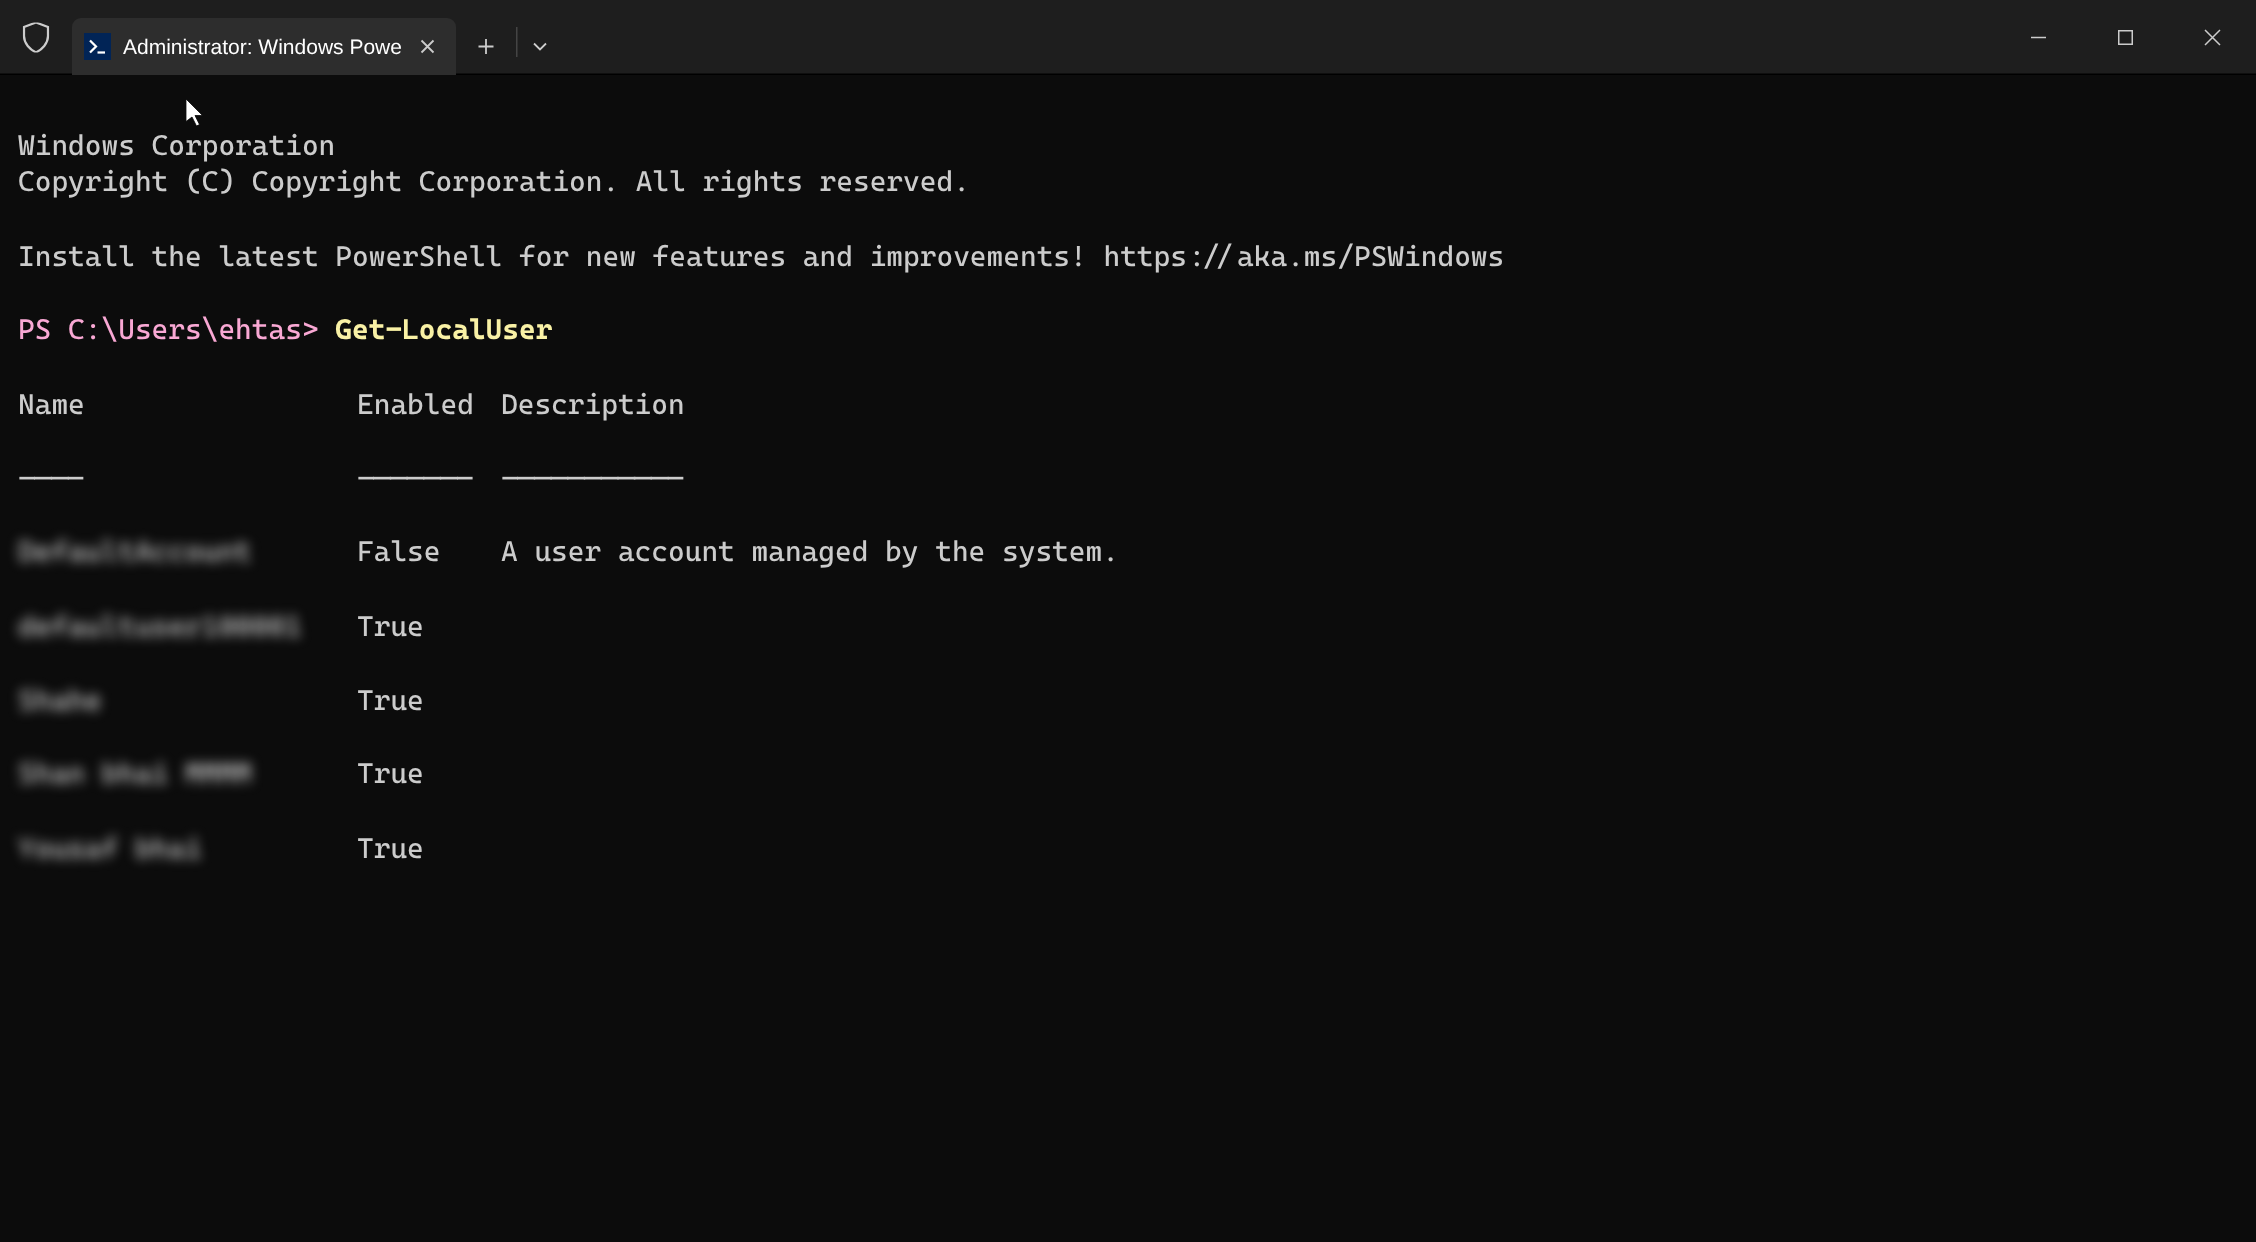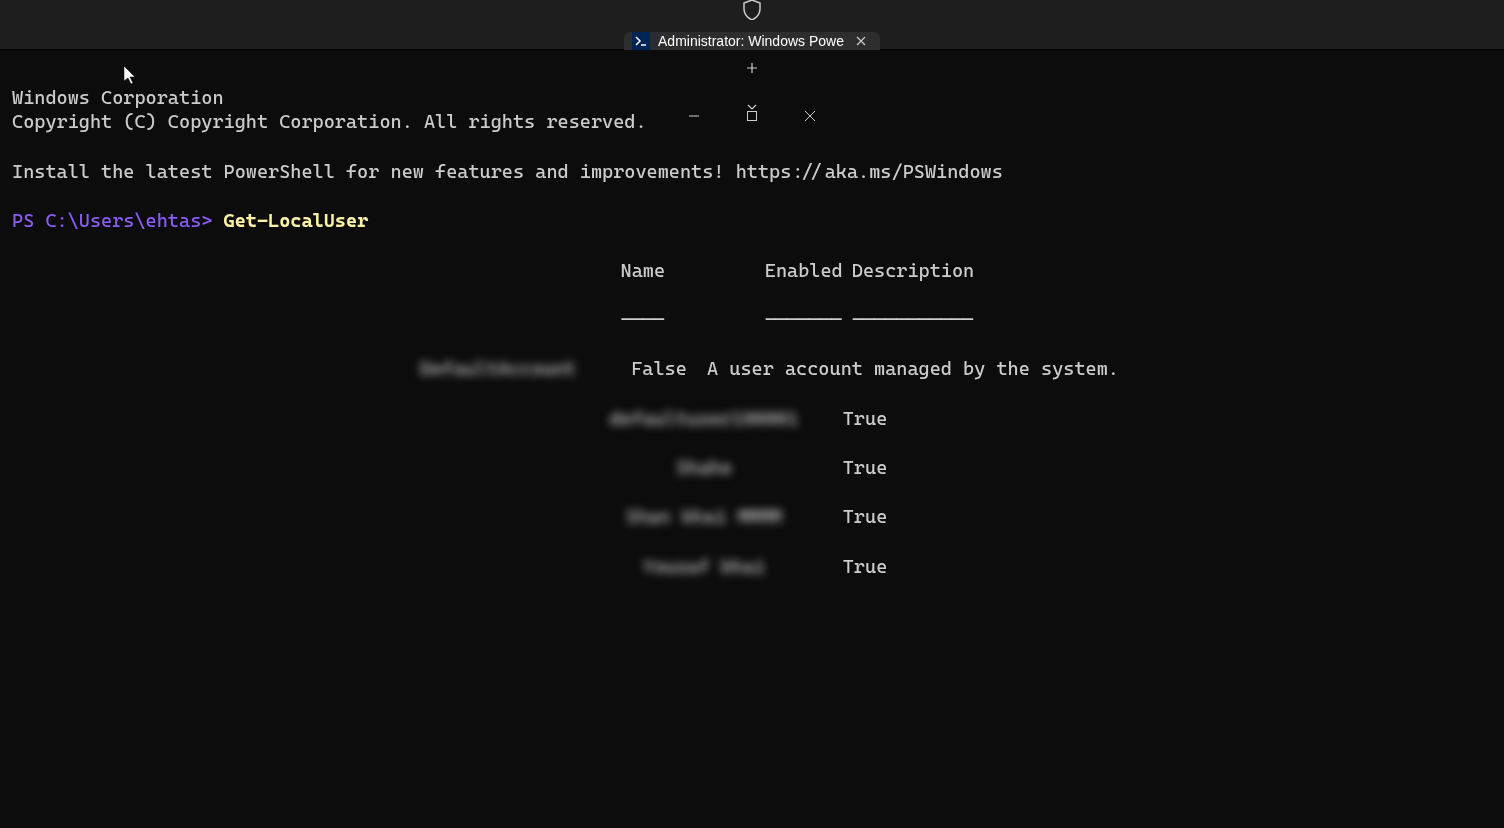--- a/index.html
+++ b/index.html
@@ -13,23 +13,22 @@
       font-family: 'Cascadia Code', 'Consolas', monospace;
       font-size: 19px;
       width: 1504px;
       height: 828px;
       overflow: hidden;
     }
     .titlebar {
       height: 50px;
       background: #1e1e1e;
       display: flex;
-      align-items: center;
+      align-items: flex-start;
       border-bottom: 1px solid #000;
-      flex-direction: column;
     }
     .shield-icon {
       width: 48px;
       height: 50px;
       display: flex;
       align-items: center;
       justify-content: center;
       color: #cccccc;
     }
     .tab {
@@ -115,38 +114,38 @@
       align-items: center;
       justify-content: center;
       color: #ccc;
       cursor: pointer;
     }
     .terminal {
       padding: 10px 12px;
       line-height: 1.3;
       white-space: pre;
     }
-    .prompt { color: #8b5cf6; }
+    .prompt { color: #f9a8d4; }
     .cmd-yellow { color: #f9f1a5; font-weight: bold; }
     .blurred {
       filter: blur(4px);
       display: inline-block;
     }
     @keyframes blink {
       50% { opacity: 0; }
     }
     .mouse-cursor {
       position: absolute;
       top: 66px;
       left: 124px;
       width: 14px;
       height: 20px;
       pointer-events: none;
     }
-    .row { display: block; text-align: center; }
+    .row { display: block; }
     .col-name { display: inline-block; width: 226px; vertical-align: top; }
     .col-enabled { display: inline-block; width: 96px; vertical-align: top; }
     .col-desc { display: inline-block; vertical-align: top; }
   </style>
 </head>
 <body>
 
 <div class="titlebar">
   <div class="shield-icon">
     <svg width="18" height="20" viewBox="0 0 18 20">

